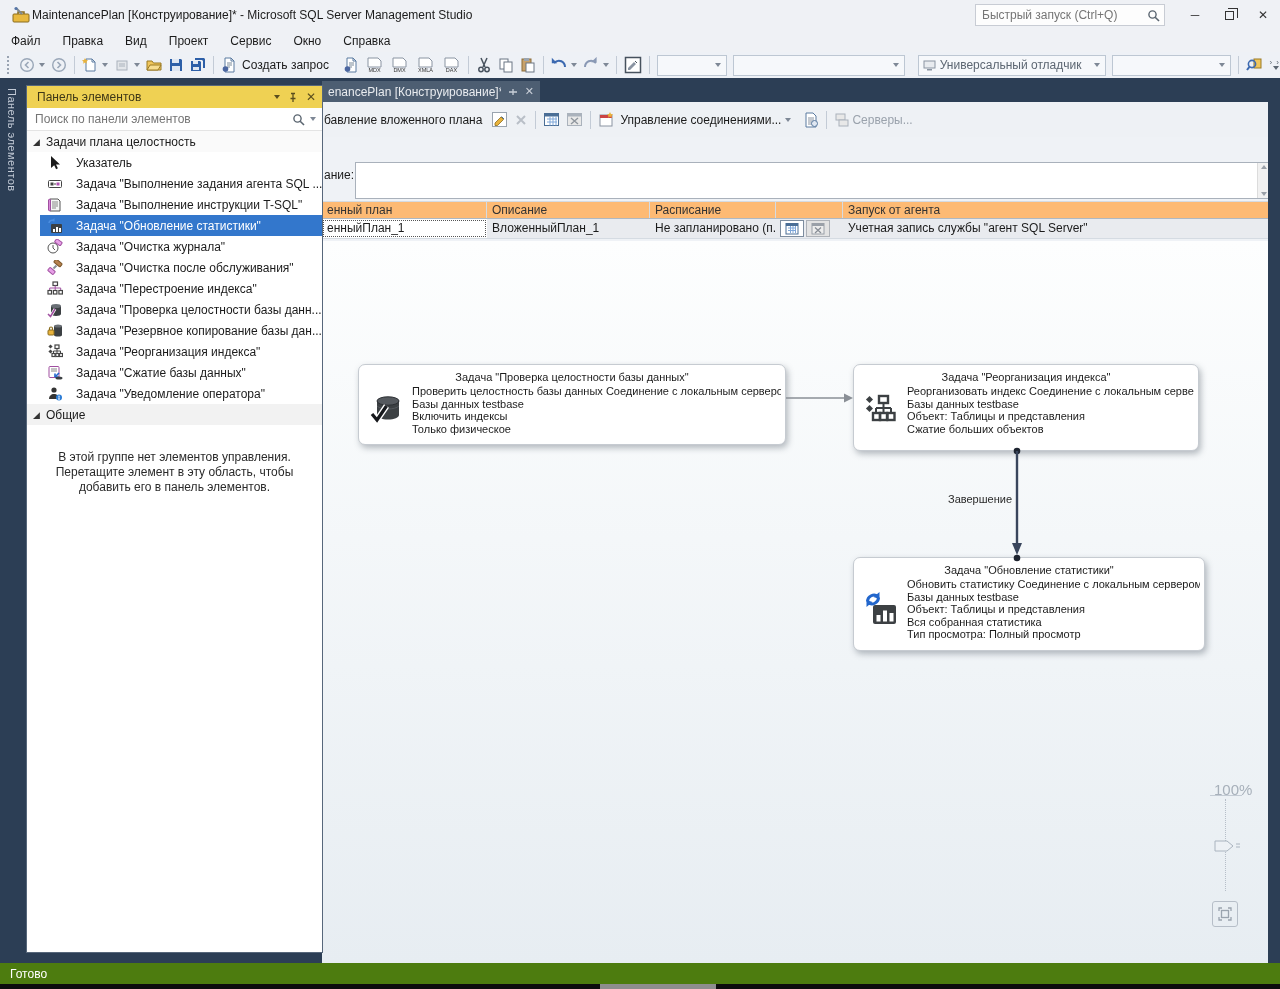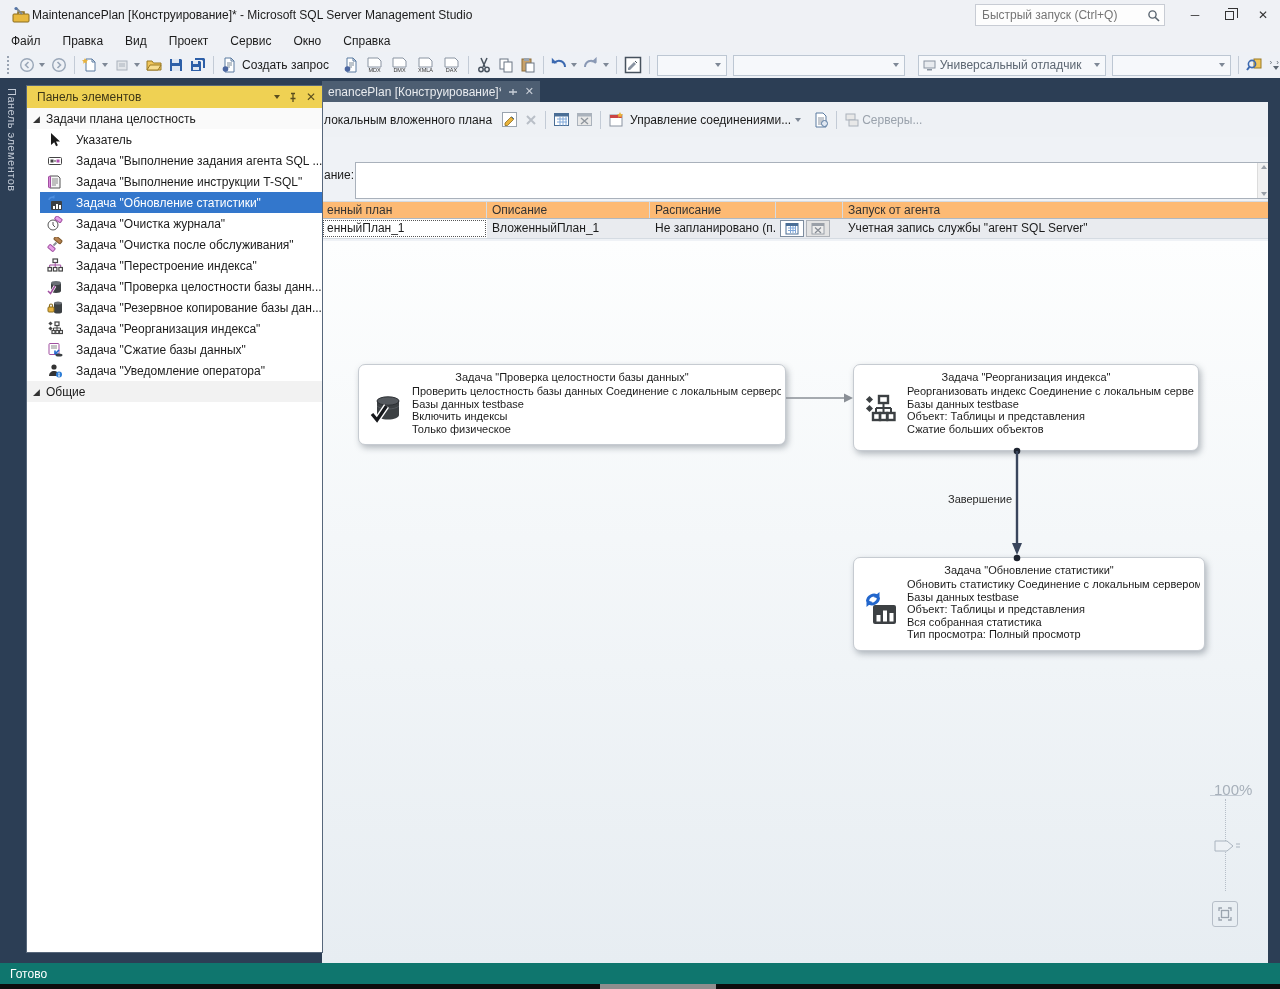--- a/index.html
+++ b/index.html
@@ -90,21 +90,21 @@
   .tbx-hicon{margin-left:8px;display:flex;align-items:center;color:#5a4e1e}
   .tbx-search{height:23px;border-bottom:1px solid #e4e4e4;display:flex;align-items:center}
   .tbx-search input{flex:1;border:none;outline:none;font:12px "Liberation Sans",sans-serif;color:#8a8a8a;padding-left:8px;background:transparent}
   .tbx-group{height:21px;display:flex;align-items:center;padding-left:6px;gap:6px;background:#fafafa;color:#1b1b1b}
   .tbx-tri{font-size:9px;color:#333}
   .tbx-item{height:21px;display:flex;align-items:center;padding-left:20px;gap:13px;color:#1b1b1b;white-space:nowrap;overflow:hidden}
   .tbx-item.sel{background:#3377cc;color:#fff;margin-left:13px;padding-left:7px}
   .tbx-hint{margin:25px auto 0;width:252px;text-align:center;color:#2a2a2a;line-height:15px}
 
   
-  .statusbar{left:0;top:963px;width:1280px;height:21px;background:#0f766e;color:#fff;display:flex;align-items:center;padding-left:10px}
+  .statusbar{left:0;top:963px;width:1280px;height:21px;background:#4d7c0f;color:#fff;display:flex;align-items:center;padding-left:10px}
   .bottomstrip{left:0;top:984px;width:1280px;height:5px;background:#0d0d0d}
   .chip{position:absolute;left:600px;top:0;width:116px;height:5px;background:#8e8e8e}
 
   svg{display:block}
 </style>
 </head>
 <body>
 
 <div class="abs titlebar">
   <span class="app-icon">
@@ -328,21 +328,21 @@
       <svg width="10" height="10" viewBox="0 0 10 10">
           <path d="M1 5h4M5 2v6M5 5h4" stroke="#c9cfd8" stroke-width="1.3" fill="none"></path>
         </svg>
     </span>
     <span class="tab-x">✕</span>
   </div>
 
   <div class="abs doc-body">
 
     <div class="doc-toolbar">
-      <span class="dt-label">локальным вложенного плана</span>
+      <span class="dt-label">бавление вложенного плана</span>
       <span class="tb-btn" style="margin-left:6px">
         <svg width="17" height="17" viewBox="0 0 17 17">
             <rect x="1.5" y="1.5" width="14" height="14" fill="#fff" stroke="#9aa4af"></rect>
             <path d="M4 12l6-6 2.5 2.5-6 6H4z" fill="#e9b33c" stroke="#8a6d1f" stroke-width=".8"></path>
             <path d="M10.5 5.5 13 8" stroke="#4a6e96"></path>
           </svg>
       </span>
       <span class="tb-btn">
         <svg width="14" height="14" viewBox="0 0 14 14">
             <path d="M3 3l8 8M11 3l-8 8" stroke="#b9bfc7" stroke-width="2"></path>
@@ -543,20 +543,30 @@
       <span class="tbx-hicon">
           <span class="crt" style="border-top-color:#5a4e1e"></span>
         </span>
       <span class="tbx-hicon">
         <svg width="10" height="11" viewBox="0 0 10 11">
             <path d="M3 1.5h4M5 1.5v5M2.5 6.5h5M5 6.5v3.5" stroke="#5a4e1e" stroke-width="1.3" fill="none"></path>
           </svg>
       </span>
       <span class="tbx-hicon">✕</span>
     </div>
+    <div class="tbx-search">
+      <input placeholder="Поиск по панели элементов" style="">
+      <span style="display:flex;align-items:center;margin-right:6px;gap:3px">
+        <svg width="13" height="13" viewBox="0 0 13 13">
+            <circle cx="5.5" cy="5.5" r="3.6" fill="none" stroke="#5a6570" stroke-width="1.4"></circle>
+            <line x1="8.2" y1="8.2" x2="12" y2="12" stroke="#5a6570" stroke-width="1.6"></line>
+          </svg>
+        <span class="crt"></span>
+      </span>
+    </div>
 
     <div class="tbx-group">
       <span class="tbx-tri">◢</span>
       <span>Задачи плана целостность</span>
     </div>
 
     <div class="tbx-item">
       <span>
           <svg width="16" height="16" viewBox="0 0 16 16">
             <path d="M4 1v12l3.2-2.8 1.9 4 1.8-.9-1.9-3.9H13z" fill="#1a1a1a"></path>
@@ -689,20 +699,21 @@
           </svg>
         </span>
       <span>Задача "Уведомление оператора"</span>
     </div>
 
     <div class="tbx-group" style="background:#f2f2f2">
       <span class="tbx-tri">◢</span>
       <span>Общие</span>
     </div>
 
+    <div class="tbx-hint">В этой группе нет элементов управления. Перетащите элемент в эту область, чтобы добавить его в панель элементов.</div>
   </div>
 
 </div>
 
 <div class="abs statusbar">
   <span>Готово</span>
 </div>
 <div class="abs bottomstrip">
   <span class="chip"></span>
 </div>

